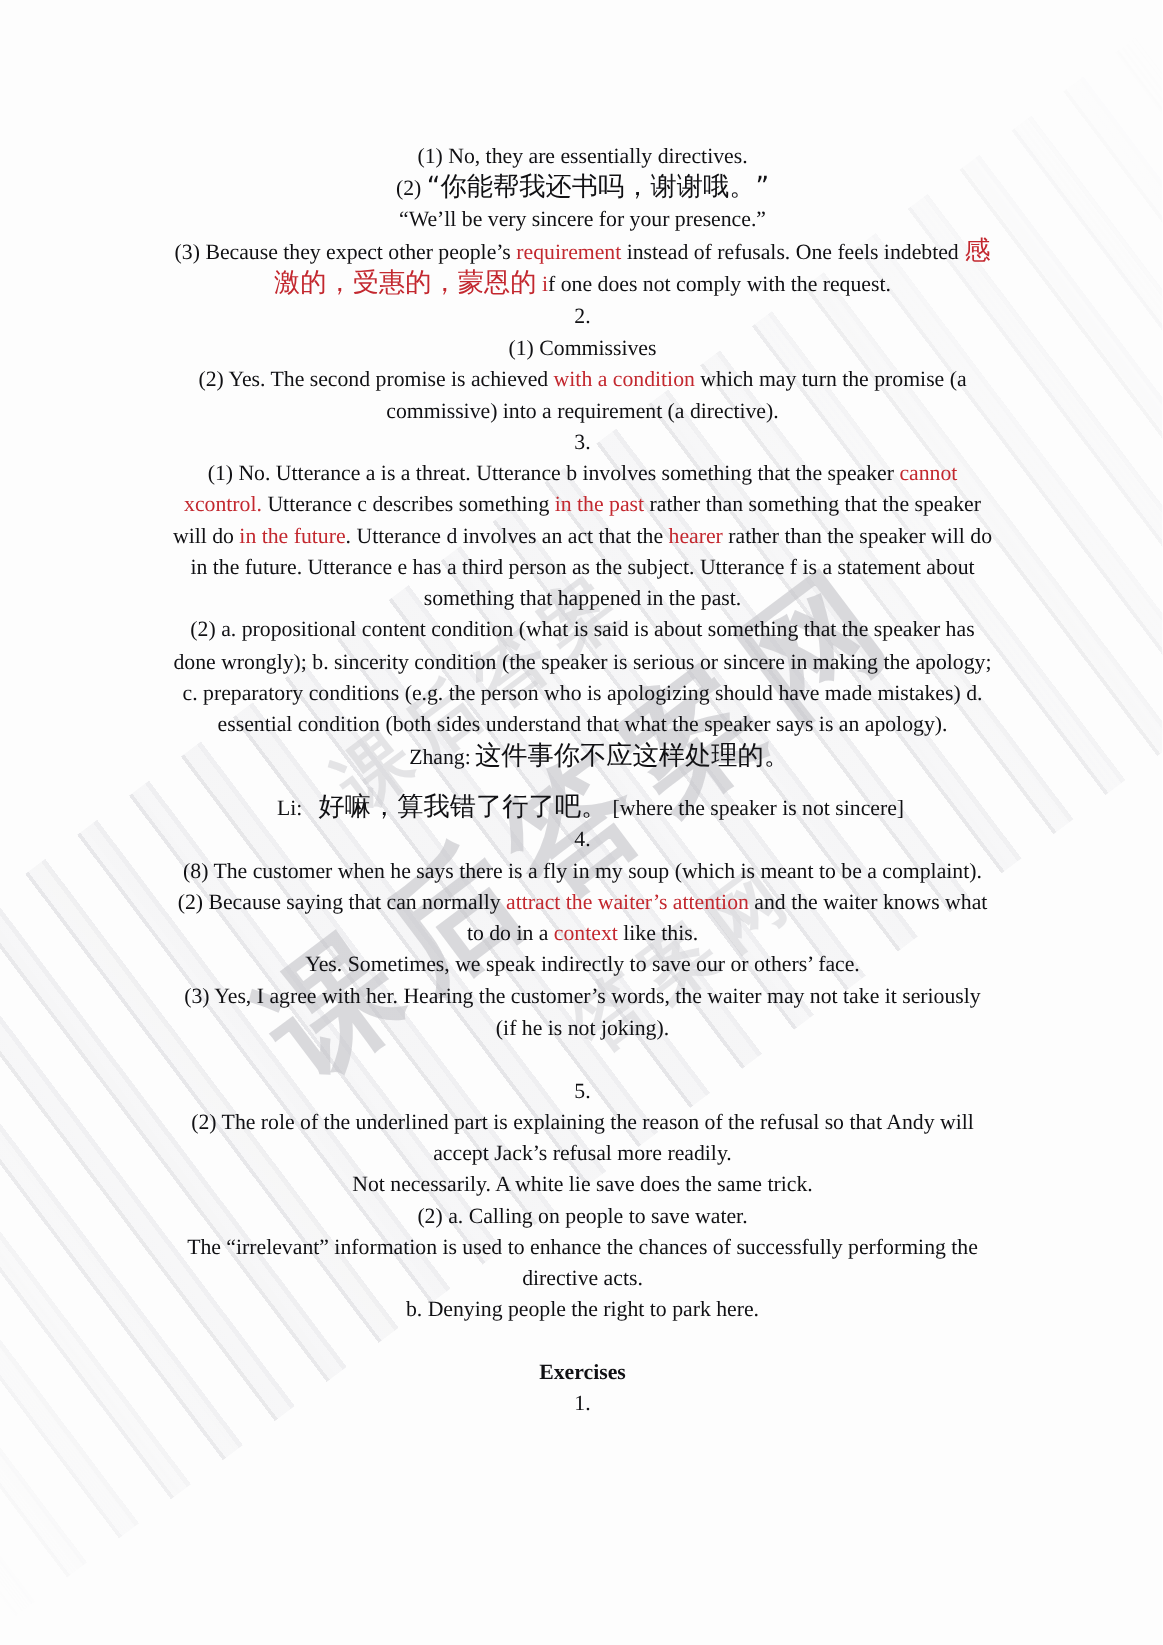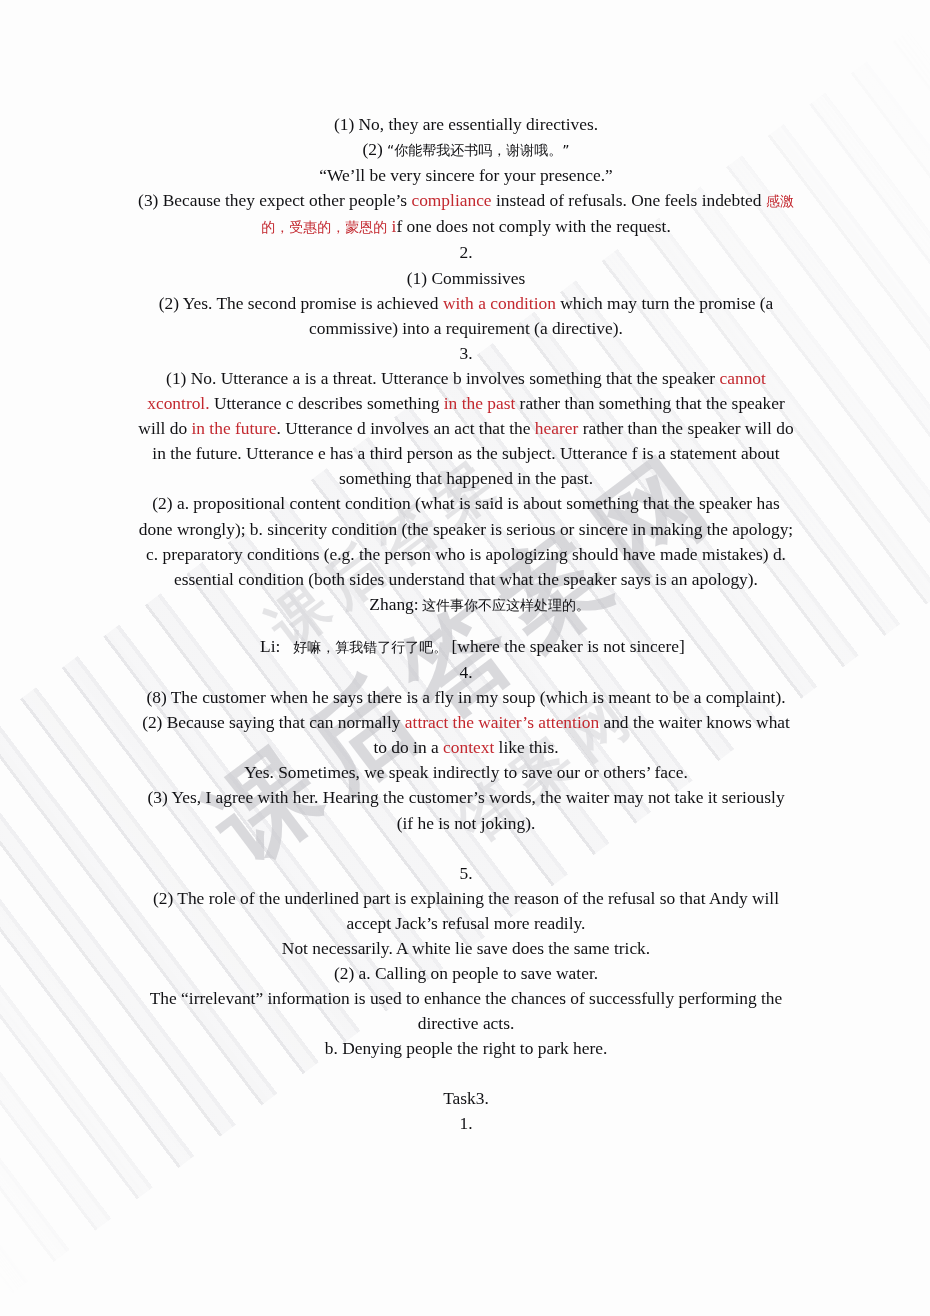--- a/index.html
+++ b/index.html
@@ -96,21 +96,21 @@
   }
   .para {
     margin: 0;
     text-align: center;
   }
   .red {
     color: #c3282f;
   }
   .cn {
     font-family: "DejaVu Sans", "Liberation Sans", sans-serif;
-    font-size: 14px;
+    font-size: 21px;
   }
   .cn.red {
     color: #c3282f;
   }
   .bold {
     font-weight: bold;
   }
   .gap {
     height: 25px;
   }
@@ -136,21 +136,21 @@
       <div class="wm-text small">课后答案</div>
       <div class="wm-text">课后答案网</div>
       <div class="wm-text small2">答案网</div>
     </div>
   </div>
 
   <div class="content" id="content">
       <div class="para line"><span>(1) No, they are essentially directives.</span></div>
       <div class="para line"><span>(2)  </span><span class="cn">“你能帮我还书吗，谢谢哦。”</span></div>
       <div class="para line"><span>“We’ll be very sincere for your presence.”</span></div>
-      <div class="para line"><span>(3) Because they expect other people’s </span><span class="red">compliance</span><span> instead of refusals. One feels indebted </span><span class="cn red">感激的，受惠的，蒙恩的</span><span class="red"> i</span><span>f one does not comply with the request.</span></div>
+      <div class="para line"><span>(3) Because they expect other people’s </span><span class="red">requirement</span><span> instead of refusals. One feels indebted </span><span class="cn red">感激的，受惠的，蒙恩的</span><span class="red"> i</span><span>f one does not comply with the request.</span></div>
       <div class="para line"><span>2.</span></div>
       <div class="para line"><span>(1) Commissives</span></div>
       <div class="para line"><span>(2) Yes. The second promise is achieved </span><span class="red">with a condition</span><span> which may turn the promise (a commissive) into a requirement (a directive).</span></div>
       <div class="para line"><span>3.</span></div>
       <div class="para line"><span>(1) No. Utterance a is a threat. Utterance b involves something that the speaker </span><span class="red">cannot xcontrol.</span><span> Utterance c describes something </span><span class="red">in the past</span><span> rather than something that the speaker will do </span><span class="red">in the future</span><span>. Utterance d involves an act that the </span><span class="red">hearer</span><span> rather than the speaker will do in the future. Utterance e has a third person as the subject. Utterance f is a statement about something that happened in the past.</span></div>
       <div class="para line"><span>(2) a. propositional content condition (what is said is about something that the speaker has done wrongly); b. sincerity condition (the speaker is serious or sincere in making the apology; c. preparatory conditions (e.g. the person who is apologizing should have made mistakes) d. essential condition (both sides understand that what the speaker says is an apology).</span></div>
       <div class="para line"><span class="indent-zhang">Zhang:</span><span class="cn">这件事你不应这样处理的。</span></div>
       <div class="para line"><span class="indent-li">Li:</span><span class="cn">好嘛，算我错了行了吧。</span><span> [where the speaker is not sincere]</span></div>
       <div class="para line"><span>4.</span></div>
       <div class="para line"><span>(8) The customer when he says there is a fly in my soup (which is meant to be a complaint).</span></div>
@@ -158,17 +158,17 @@
       <div class="para line"><span>Yes. Sometimes, we speak indirectly to save our or others’ face.</span></div>
       <div class="para line"><span>(3) Yes, I agree with her. Hearing the customer’s words, the waiter may not take it seriously (if he is not joking).</span></div>
       <div class="gap"></div>
       <div class="para line"><span>5.</span></div>
       <div class="para line"><span>(2) The role of the underlined part is explaining the reason of the refusal so that Andy will accept Jack’s refusal more readily.</span></div>
       <div class="para line"><span>Not necessarily. A white lie save does the same trick.</span></div>
       <div class="para line"><span>(2) a. Calling on people to save water.</span></div>
       <div class="para line"><span>The “irrelevant” information is used to enhance the chances of successfully performing the directive acts.</span></div>
       <div class="para line"><span>b. Denying people the right to park here.</span></div>
       <div class="gap"></div>
-      <div class="para line"><span>Task3.</span></div>
+      <div class="para line"><span class="bold">Exercises</span></div>
       <div class="para line"><span>1.</span></div>
     </div>
 
 </div>
 
 </body></html>

